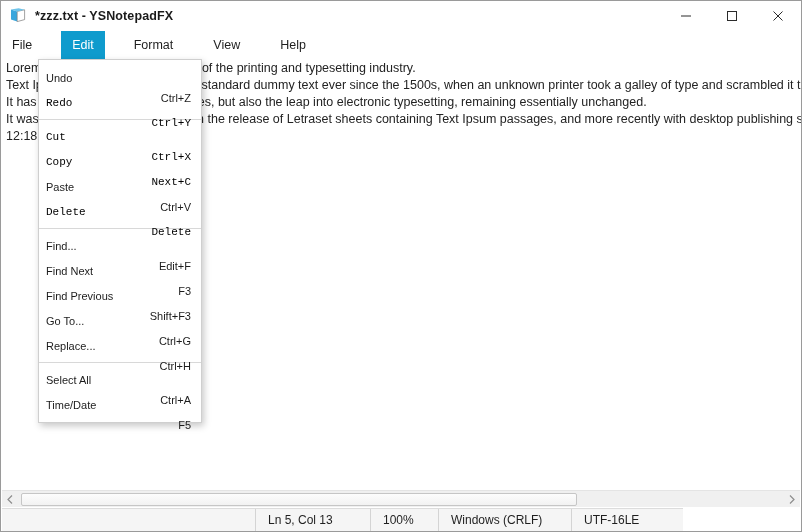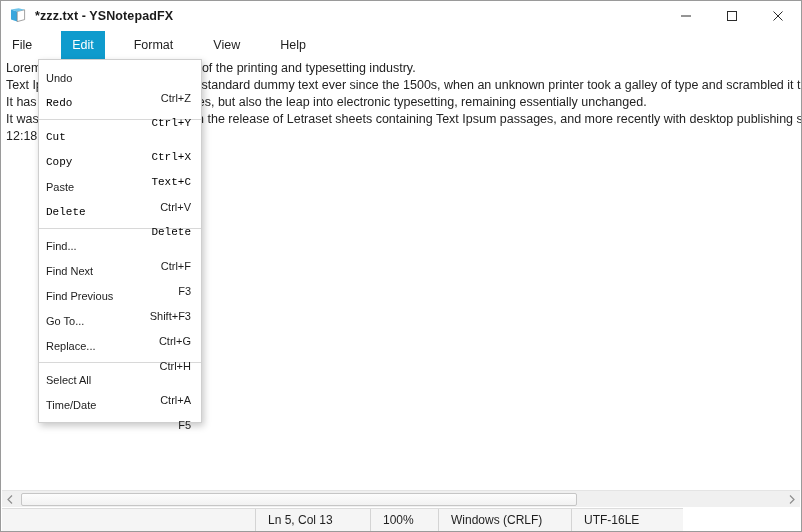--- a/index.html
+++ b/index.html
@@ -267,34 +267,34 @@
         <span class="lbl">Redo</span>
         <span class="acc">Ctrl+Y</span>
       </div>
       <div class="dd-sep"></div>
       <div class="dd-item disabled">
         <span class="lbl">Cut</span>
         <span class="acc">Ctrl+X</span>
       </div>
       <div class="dd-item disabled">
         <span class="lbl">Copy</span>
-        <span class="acc">Text+C</span>
+        <span class="acc">Next+C</span>
       </div>
       <div class="dd-item">
         <span class="lbl">Paste</span>
         <span class="acc">Ctrl+V</span>
       </div>
       <div class="dd-item disabled">
         <span class="lbl">Delete</span>
         <span class="acc">Delete</span>
       </div>
       <div class="dd-sep"></div>
       <div class="dd-item">
         <span class="lbl">Find...</span>
-        <span class="acc">Ctrl+F</span>
+        <span class="acc">Edit+F</span>
       </div>
       <div class="dd-item">
         <span class="lbl">Find Next</span>
         <span class="acc">F3</span>
       </div>
       <div class="dd-item">
         <span class="lbl">Find Previous</span>
         <span class="acc">Shift+F3</span>
       </div>
       <div class="dd-item">

